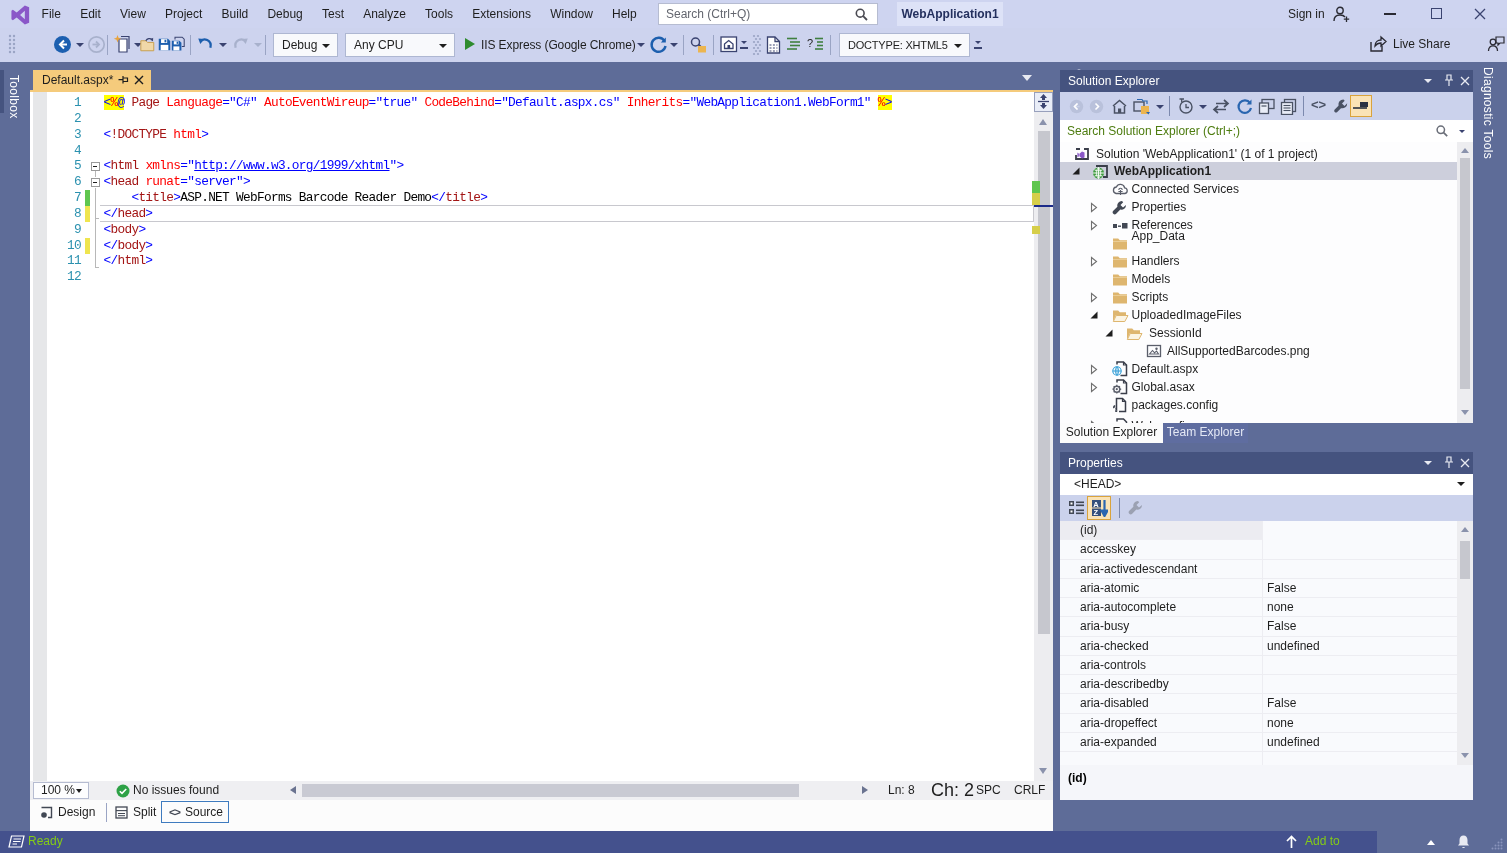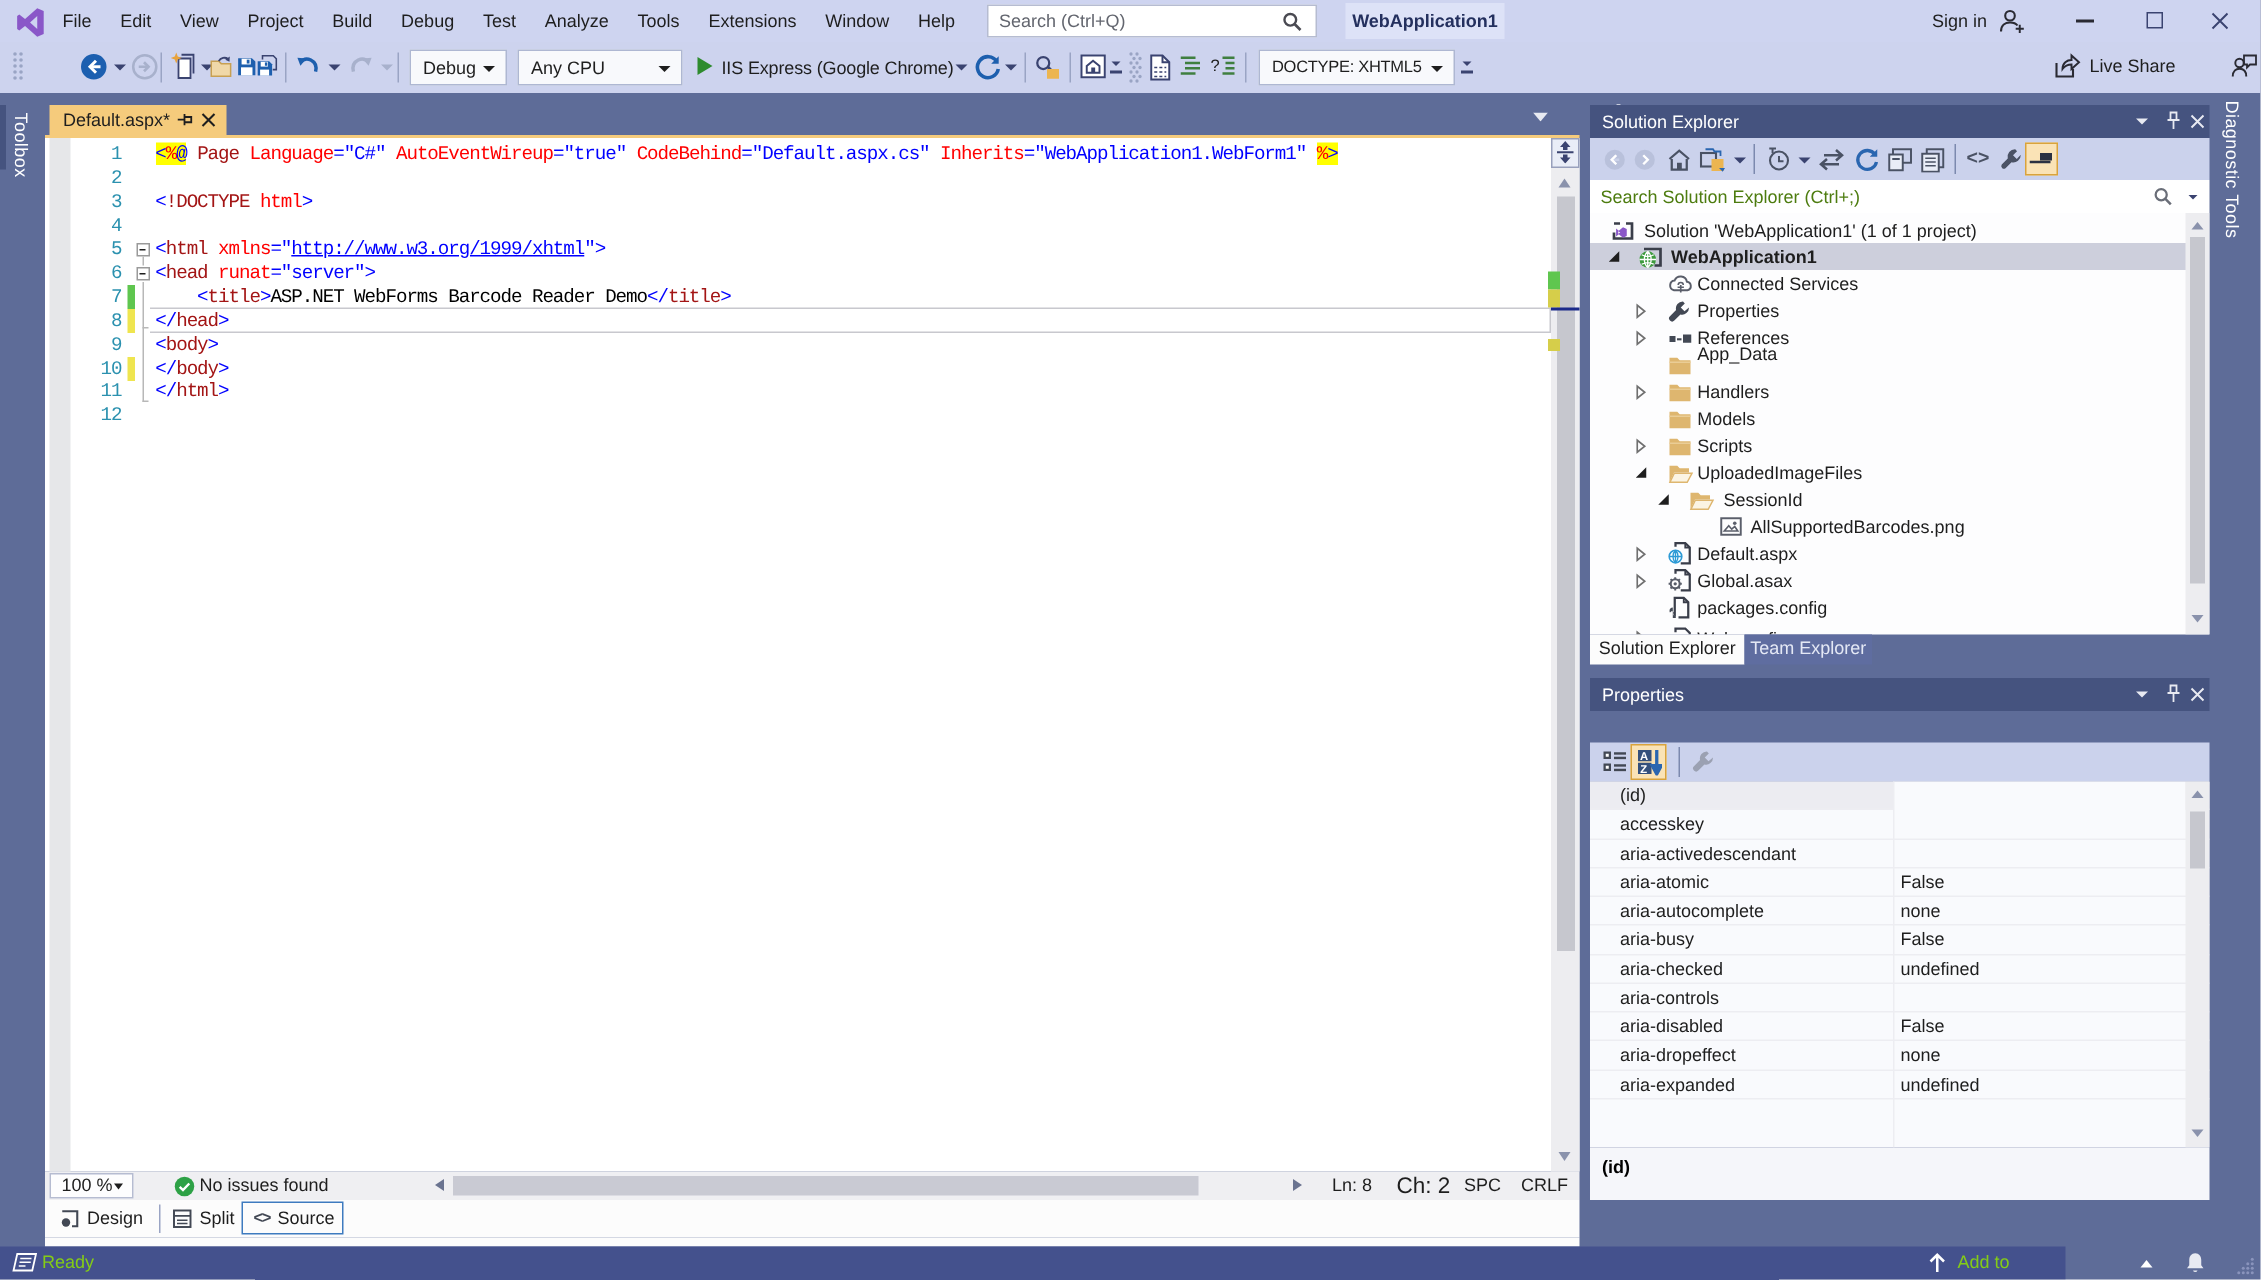--- a/index.html
+++ b/index.html
@@ -325,21 +325,21 @@
 </div>
 <svg class="abs" style="left:86px;top:3px" width="14" height="14" viewBox="0 0 14 14">
       <circle cx="7" cy="7" r="6.5" fill="#2DA146"></circle>
       <path d="M3.8 7.2 L6 9.4 L10.2 5" fill="none" stroke="#fff" stroke-width="1.6"></path>
     </svg>
 <div class="abs" style="left:103px;top:0px;height:19px;line-height:19px;font-size:12px;color:#1E1E1E">No issues found</div>
 <div class="abs" style="left:260px;top:5px;width:0;height:0;border-top:4.5px solid transparent;border-bottom:4.5px solid transparent;border-right:6px solid #6A7390"></div>
 <div class="abs" style="left:272px;top:3px;width:497px;height:13px;background:#C9CAD3"></div>
 <div class="abs" style="left:832px;top:5px;width:0;height:0;border-top:4.5px solid transparent;border-bottom:4.5px solid transparent;border-left:6px solid #6A7390"></div>
 <div class="abs" style="left:858px;top:0px;height:19px;line-height:19px;font-size:12px;color:#1E1E1E">Ln: 8</div>
-<div class="abs" style="left:901px;top:0px;height:19px;line-height:19px;font-size:15px;color:#1E1E1E">Ch: 2</div>
+<div class="abs" style="left:901px;top:0px;height:19px;line-height:19px;font-size:18px;color:#1E1E1E">Ch: 2</div>
 <div class="abs" style="left:946px;top:0px;height:19px;line-height:19px;font-size:12px;color:#1E1E1E">SPC</div>
 <div class="abs" style="left:984px;top:0px;height:19px;line-height:19px;font-size:12px;color:#1E1E1E">CRLF</div>
 </div>
 <div id="dsrow">
 <svg class="abs" style="left:10px;top:6px" width="13" height="13" viewBox="0 0 13 13">
       <path d="M1.5 1.5 H11.5 V11.5 H8" fill="none" stroke="#424854" stroke-width="1.4"></path>
       <circle cx="4" cy="9" r="2.8" fill="#424854"></circle>
     </svg>
 <div class="abs" style="left:28px;top:0;height:25px;line-height:24px">Design</div>
 <div class="abs" style="left:76px;top:3px;width:1px;height:19px;background:#9AA4C4"></div>
@@ -577,20 +577,23 @@
 <div id="propspanel">
 <div id="proptitle">Properties
 <div class="abs" style="left:364px;top:9px;width:0;height:0;border-left:4.5px solid transparent;border-right:4.5px solid transparent;border-top:4.5px solid #E8EAF2"></div>
 <svg class="abs" style="left:383px;top:4px" width="12" height="14" viewBox="0 0 12 14">
         <path d="M4 1 H8 V6 H4 Z M2 6 H10 M6 6 V12" fill="none" stroke="#E8EAF2" stroke-width="1.2"></path>
       </svg>
 <svg class="abs" style="left:400px;top:6px" width="10" height="10" viewBox="0 0 10 10">
         <path d="M1 1 L9 9 M9 1 L1 9" stroke="#E8EAF2" stroke-width="1.3"></path>
       </svg>
 </div>
+<div id="propcombo">&lt;HEAD&gt;
+<div class="abs" style="right:8px;top:8px;width:0;height:0;border-left:4px solid transparent;border-right:4px solid transparent;border-top:4.5px solid #1E1E1E"></div>
+</div>
 <div id="proptb">
 <svg class="abs" style="left:8px;top:5px" width="17" height="16" viewBox="0 0 17 16">
         <g fill="#424854">
           <rect x="1" y="1" width="5" height="5"></rect>
           <rect x="1" y="9" width="5" height="5"></rect>
           <rect x="8" y="1.5" width="8" height="1.6"></rect>
           <rect x="8" y="4.5" width="8" height="1.6"></rect>
           <rect x="8" y="9.5" width="8" height="1.6"></rect>
           <rect x="8" y="12.5" width="8" height="1.6"></rect>
         </g>
@@ -640,20 +643,24 @@
       </div>
 <div class="prow">
         <span class="nm">aria-checked</span>
         <span class="vl">undefined</span>
       </div>
 <div class="prow">
         <span class="nm">aria-controls</span>
         <span class="vl"></span>
       </div>
 <div class="prow">
+        <span class="nm">aria-describedby</span>
+        <span class="vl"></span>
+      </div>
+<div class="prow">
         <span class="nm">aria-disabled</span>
         <span class="vl">False</span>
       </div>
 <div class="prow">
         <span class="nm">aria-dropeffect</span>
         <span class="vl">none</span>
       </div>
 <div class="prow">
         <span class="nm">aria-expanded</span>
         <span class="vl">undefined</span>

